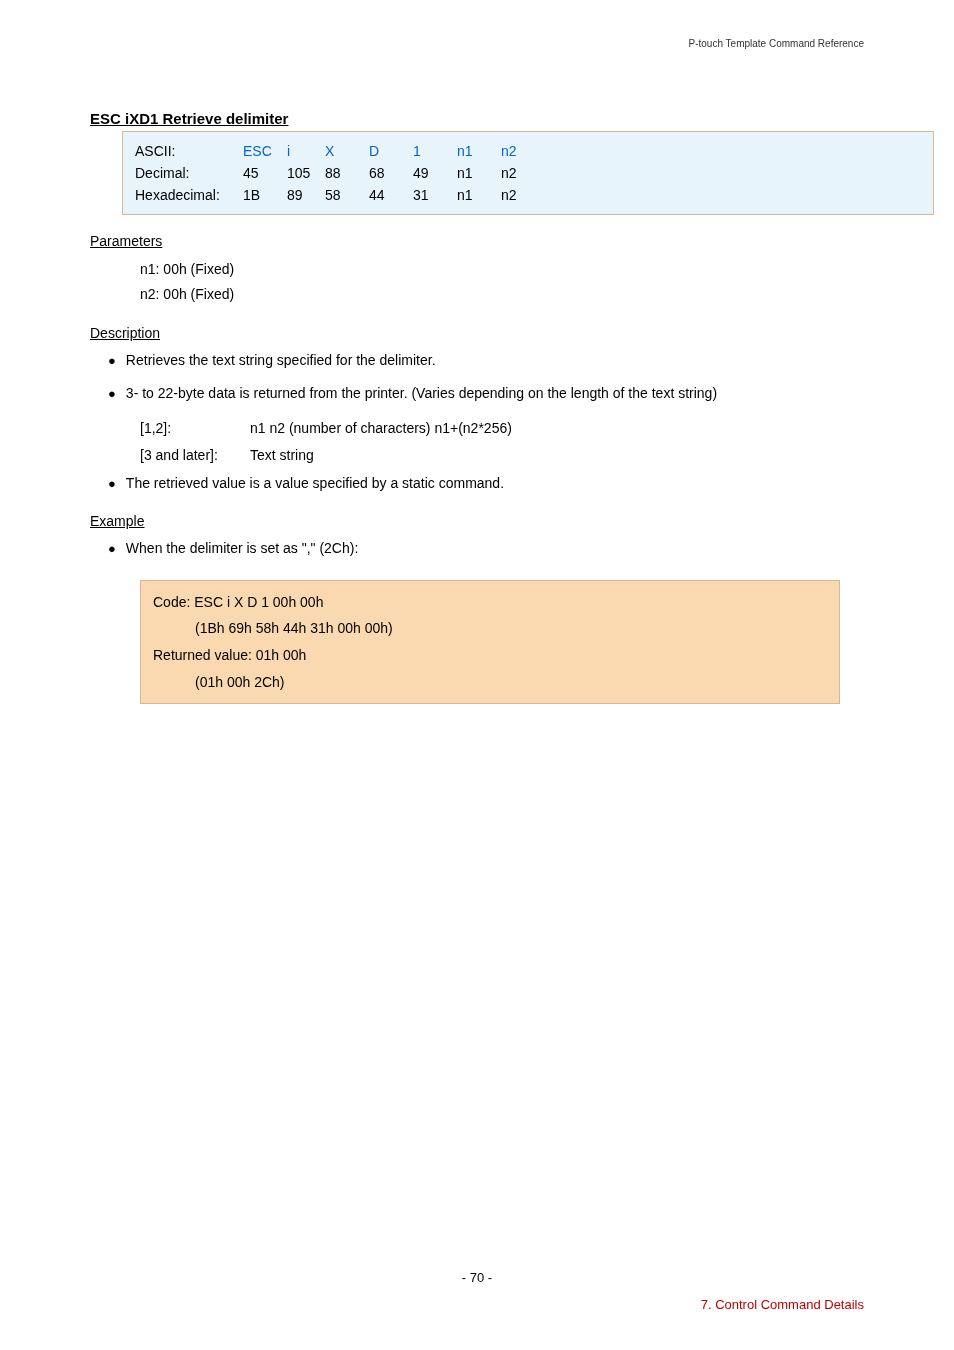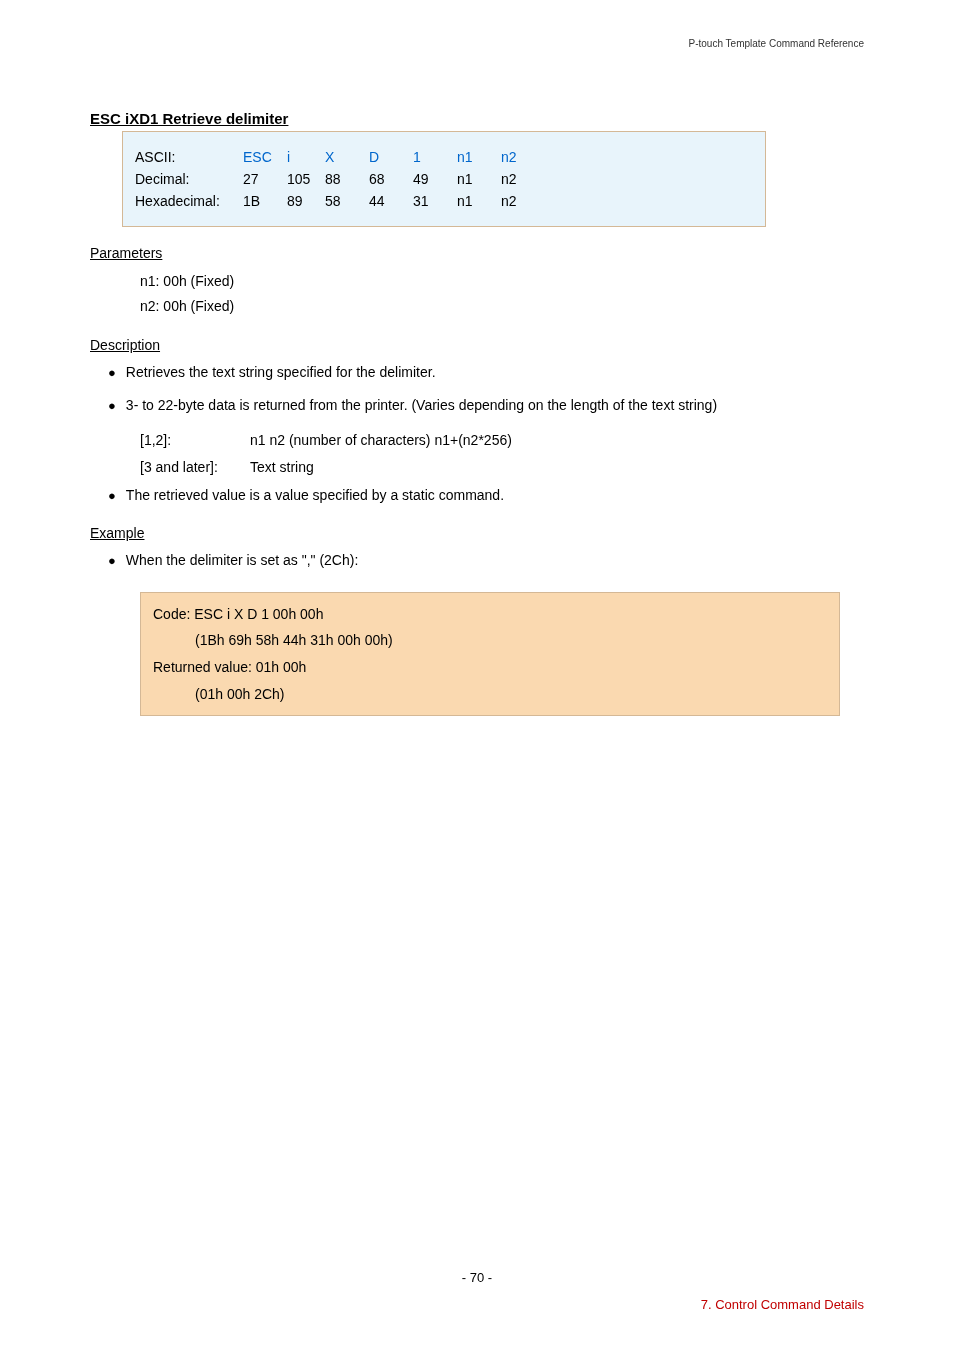--- a/index.html
+++ b/index.html
@@ -26,22 +26,22 @@
     .title {
       font-weight: bold;
       text-decoration: underline;
       font-size: 15px;
       margin-bottom: 4px;
     }
     .code-table {
       margin-left: 32px;
       border: 1px solid #d4b896;
       background: #e8f4fb;
-      width: 644px;
-      padding: 14px 0;
+      width: 812px;
+      padding: 8px 0;
     }
     .code-row {
       display: flex;
       padding: 3px 12px;
       font-size: 14px;
     }
     .code-label {
       width: 108px;
       color: #000;
     }
@@ -125,21 +125,21 @@
         <div class="code-val">X</div>
         <div class="code-val">D</div>
         <div class="code-val">1</div>
         <div class="code-val">n1</div>
         <div class="code-val">n2</div>
       </div>
     </div>
     <div class="code-row">
       <div class="code-label">Decimal:</div>
       <div class="code-vals">
-        <div class="code-val">27</div>
+        <div class="code-val">45</div>
         <div class="code-val narrow">105</div>
         <div class="code-val">88</div>
         <div class="code-val">68</div>
         <div class="code-val">49</div>
         <div class="code-val">n1</div>
         <div class="code-val">n2</div>
       </div>
     </div>
     <div class="code-row">
       <div class="code-label">Hexadecimal:</div>

